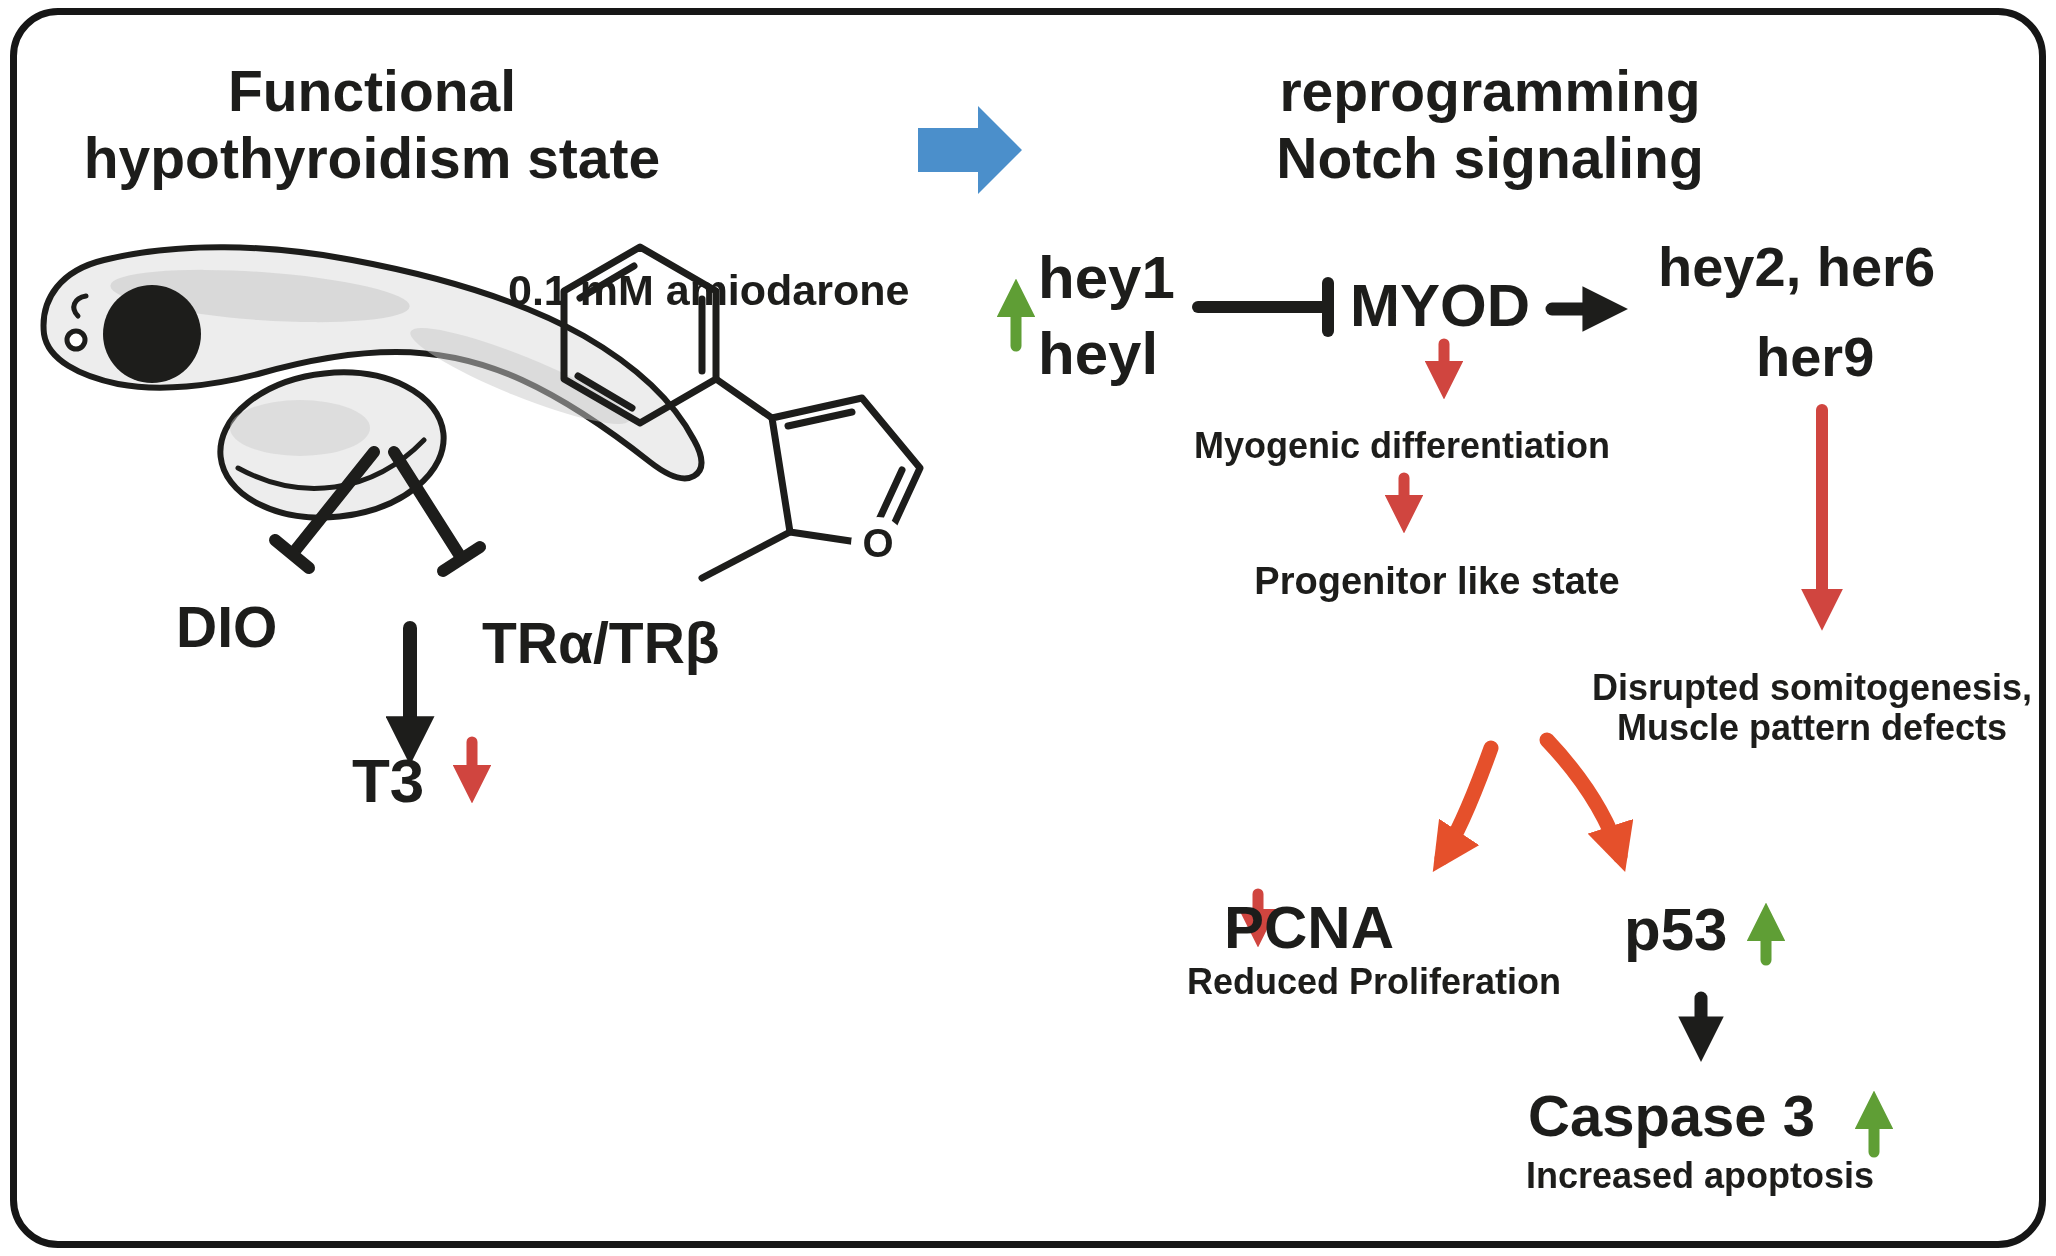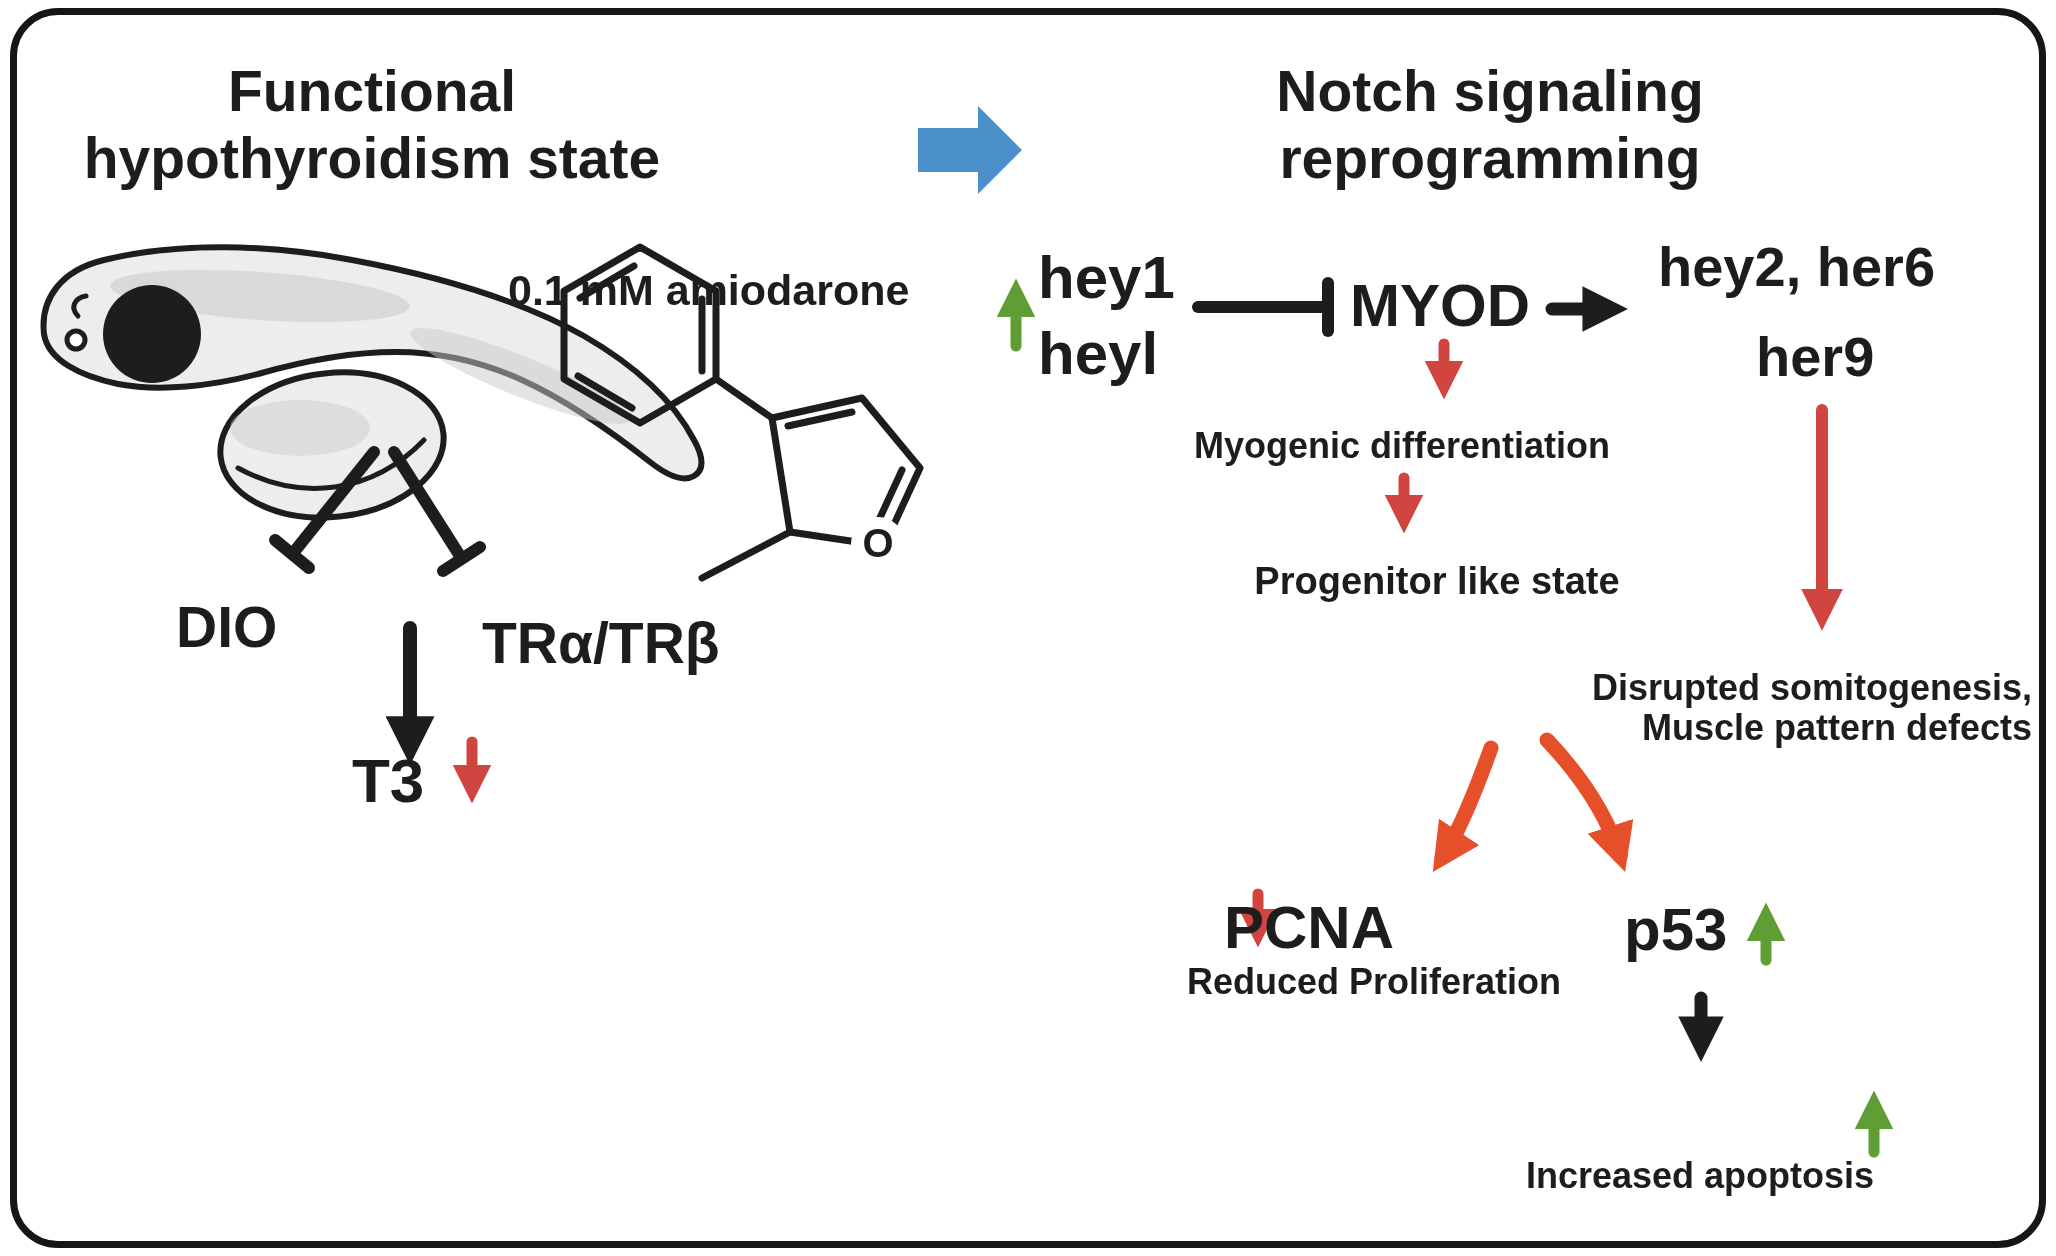--- a/index.html
+++ b/index.html
@@ -13,21 +13,21 @@
   }
   .t{position:absolute;font-weight:bold;color:var(--c-ink,#1d1d1b);white-space:nowrap;line-height:1.05;}
   .ctr{transform:translateX(-50%);text-align:center;}
   .title{font-size:57px;line-height:1.17;}
   .title span{display:block;}
   .gene-lg{font-size:60px;}
   .gene-md{font-size:56px;}
   .node-lg{font-size:57px;}
   .t3{font-size:62px;}
   .small{font-size:36px;line-height:1.12;}
-  .small span{display:block;text-align:right;}
+  .small span{display:block;}
   .amio{font-size:43px;}
   .oatom{font-size:40px;}
   svg.layer{position:absolute;left:0;top:0;}
 </style>
 </head>
 <body>
 
 <div id="canvas">
 
   <div class="border-frame"></div>
@@ -123,22 +123,22 @@
 
     <path d="M 1874 1152 L 1874 1104" style="stroke:var(--c-green)" stroke-width="11" stroke-linecap="round" fill="none" marker-end="url(#ah-green)"></path>
   </svg>
 
   <div class="t title ctr" style="left:372px;top:58px;">
     <span>Functional</span>
     <span>hypothyroidism state</span>
   </div>
 
   <div class="t title ctr" style="left:1490px;top:58px;">
+    <span>reprogramming</span>
     <span>Notch signaling</span>
-    <span>reprogramming</span>
   </div>
 
   <div class="t amio" style="left:508px;top:268px;">0.1 mM amiodarone</div>
 
   <div class="t oatom ctr" style="left:878px;top:522px;">O</div>
 
   <div class="t node-lg" style="left:176px;top:598px;">DIO</div>
 
   <div class="t node-lg" style="left:482px;top:614px;">TRα/TRβ</div>
 
@@ -162,16 +162,17 @@
     <span>Disrupted somitogenesis,</span>
     <span>Muscle pattern defects</span>
   </div>
 
   <div class="t gene-lg" style="left:1224px;top:896px;">PCNA</div>
 
   <div class="t small ctr" style="left:1374px;top:962px;">Reduced Proliferation</div>
 
   <div class="t gene-lg" style="left:1624px;top:898px;">p53</div>
 
+  <div class="t" style="left:1528px;top:1086px;font-size:58px;">Caspase 3</div>
 
   <div class="t small ctr" style="left:1700px;top:1156px;">Increased apoptosis</div>
 
 </div>
 
 </body></html>

